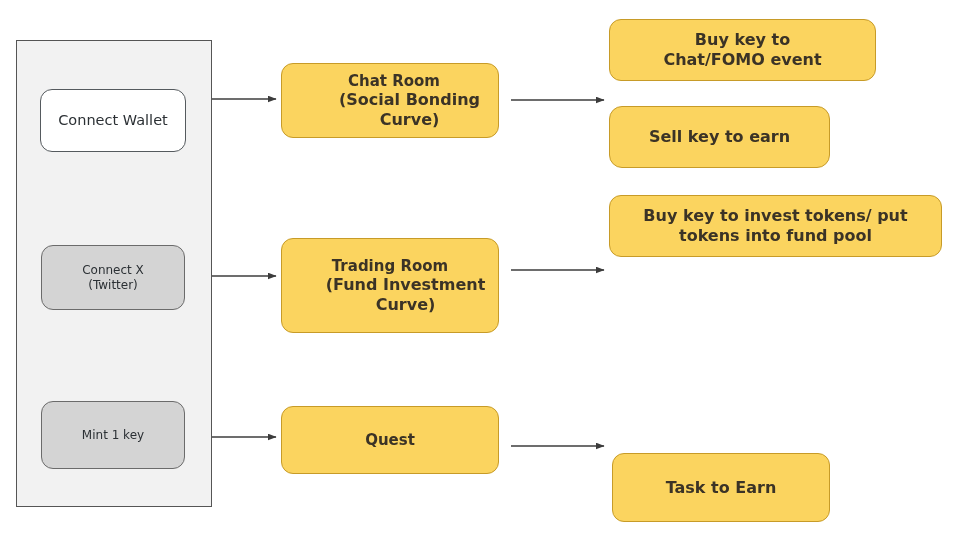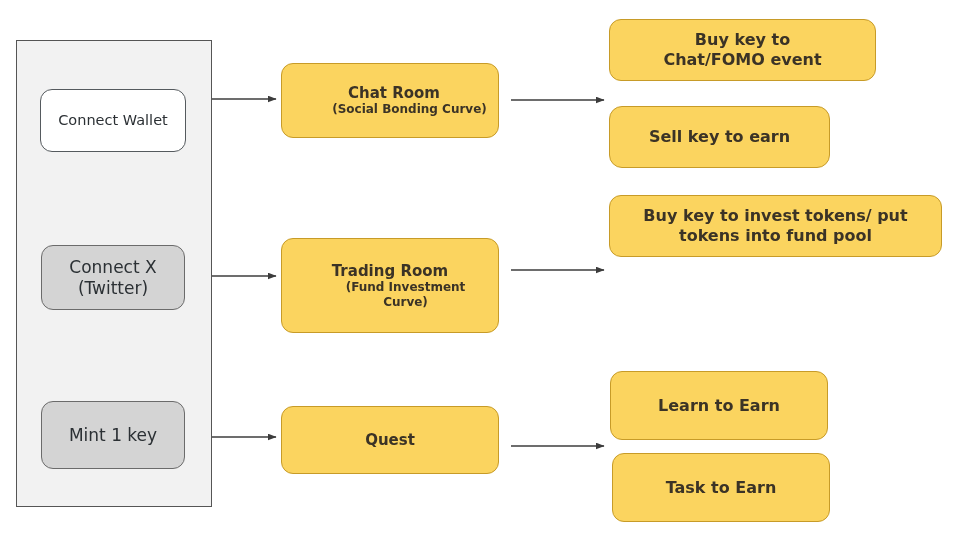--- a/index.html
+++ b/index.html
@@ -48,40 +48,40 @@
     border: 1.4px solid #555a5e;
     border-radius: 12px;
     color: #2b3034;
     font-size: 14.5px;
   }
   .node-gray {
     background: #d4d4d4;
     border: 1.4px solid #6b6b6b;
     border-radius: 12px;
     color: #2b3034;
-    font-size: 17px;
+    font-size: 12px;
   }
   .node-yellow {
     background: #fbd45f;
     border: 1.5px solid #c79b28;
     border-radius: 12px;
     color: #3b3326;
     font-size: 16px;
   }
   .node-yellow.stage {
     font-size: 15px;
   }
   .line1 {
     display: block;
     font-weight: 600;
   }
   .line2 {
     display: block;
     font-weight: 600;
-    font-size: 12px;
+    font-size: 16px;
     margin-left: 31px;
   }
   .node-yellow .ytext {
     font-weight: 700;
     padding: 0 10px;
   }
   .node-gray .gtext,
   .node-white .wtext {
     font-weight: 400;
     padding: 0 8px;
@@ -148,21 +148,18 @@
   <div class="node node-yellow" style="left:609px; top:106px; width:221px; height:62px;border-radius:13px;">
     <span class="ytext line1">Sell key to earn</span>
   </div>
 
   <div class="node node-yellow" style="left:609px; top:195px; width:333px; height:62px;">
     <span class="ytext line1">Buy key to invest tokens/ put</span>
     <span class="ytext line1">tokens into fund pool</span>
   </div>
 
 
-  <div class="node node-yellow" style="left:610px; top:371px; width:218px; height:69px;">
-    <span class="ytext line1">Learn to Earn</span>
-  </div>
 
   <div class="node node-yellow" style="left:612px; top:453px; width:218px; height:69px;">
     <span class="ytext line1">Task to Earn</span>
   </div>
 
 </div>
 
 </body></html>

